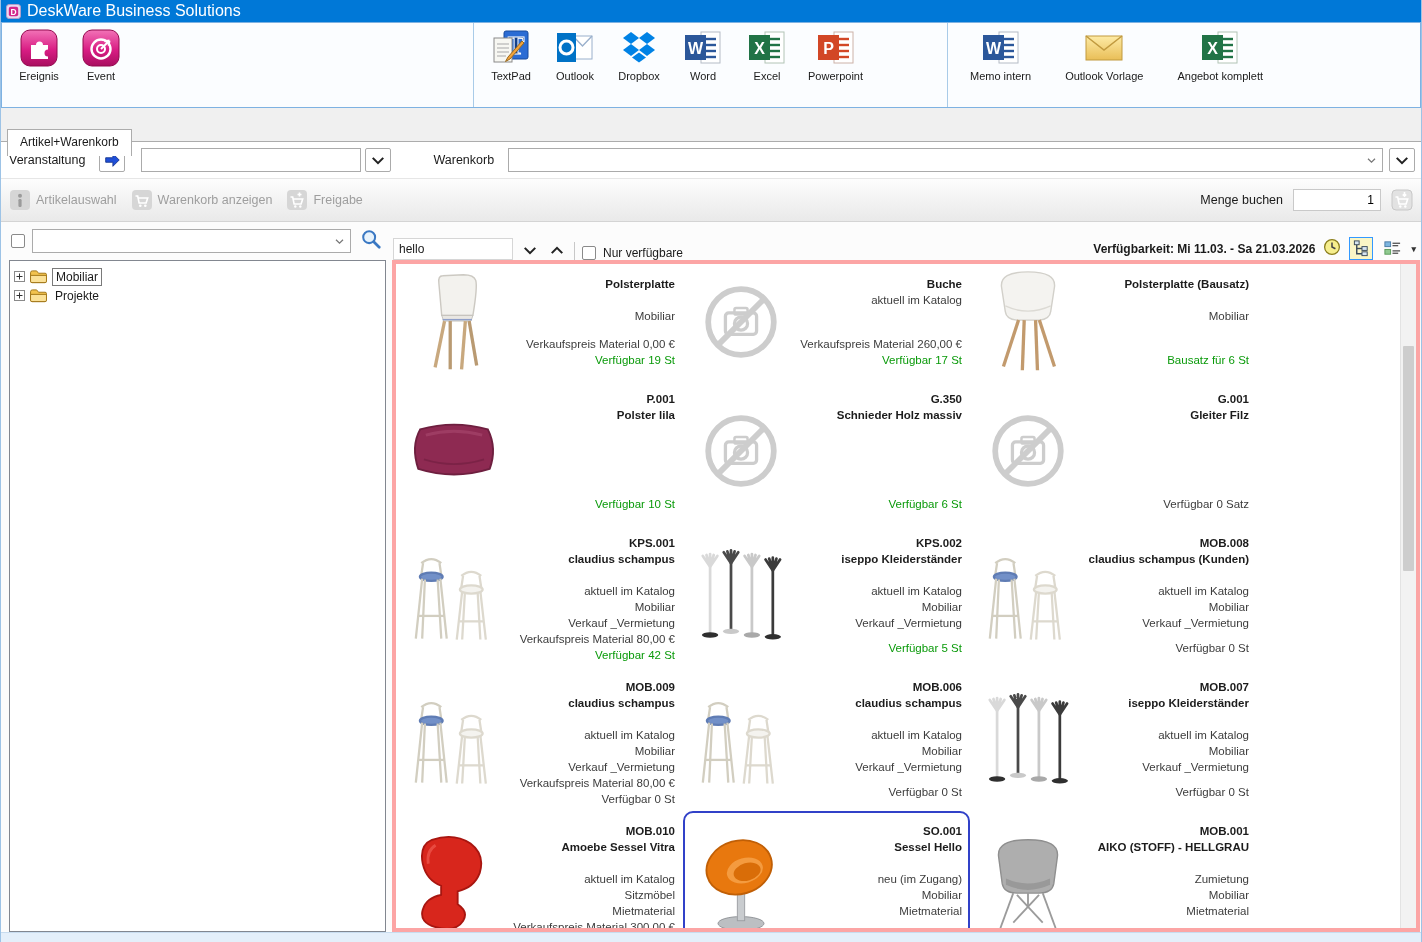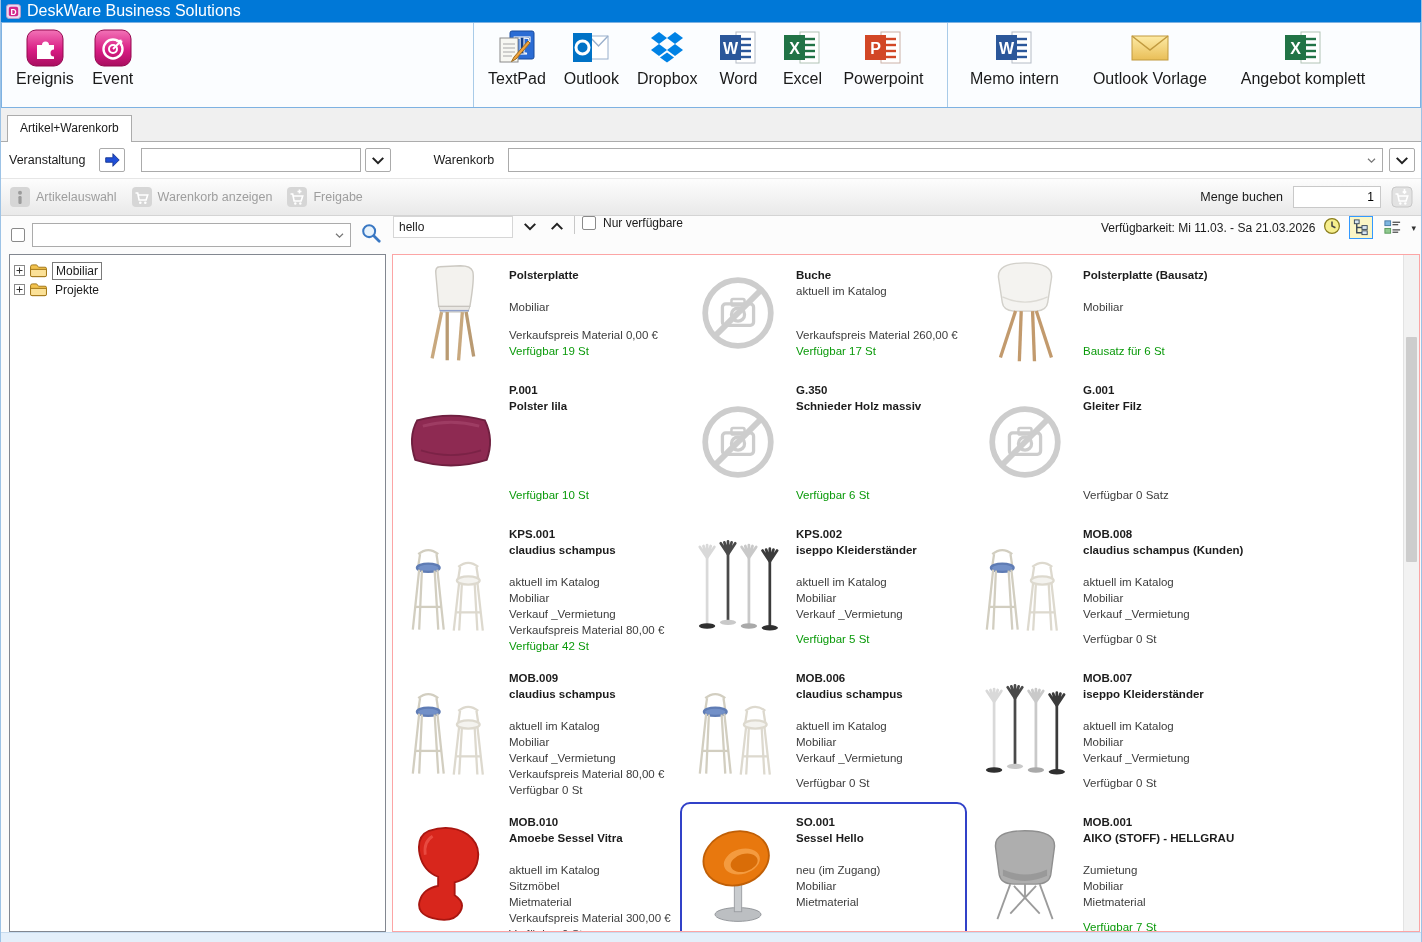--- a/index.html
+++ b/index.html
@@ -19,39 +19,39 @@
 
   
   .ribbon { height:86px; background:#FBFDFF; border:1px solid #7EB2E2; display:flex; flex:0 0 auto; }
   .rgroup { display:flex; align-items:flex-start; padding:5px 10px 0 10px; }
   .rgroup + .rgroup { border-left:1px solid #A9CBE8; }
   .rg1 { width:471px; gap:8px; }
   .rg2 { width:474px; gap:10px; }
   .rg3 { flex:1; gap:26px; padding-left:18px; }
   .ribbon-item { display:flex; flex-direction:column; align-items:center; padding:1px 4px; cursor:pointer; }
   .ricon svg { height:38px; width:46px; display:block; }
-  .rlabel { font-size:16px; color:#1a1a1a; margin-top:3px; white-space:nowrap; }
+  .rlabel { font-size:11px; color:#1a1a1a; margin-top:3px; white-space:nowrap; }
 
   
   .tabstrip { height:34px; background:#F0F0F0; border-bottom:1px solid #ACACAC; display:flex; align-items:flex-end; padding-left:6px; flex:0 0 auto; }
-  .tab { background:#fff; border:1px solid #ACACAC; border-bottom:none; padding:5px 12px 7px; font-size:12px; position:relative; top:1px; }
+  .tab { background:#fff; border:1px solid #ACACAC; border-bottom:none; padding:5px 12px 7px; font-size:12px; position:relative; top:15px; }
 
   
   .filter-row { height:36px; display:flex; align-items:center; padding:0 6px 0 8px; gap:0; background:#fff; flex:0 0 auto; }
   .flabel { font-size:12.5px; margin-right:14px; }
   .sqbtn { width:26px; height:24px; background:#fff; border:1px solid #ABABAB; border-radius:2px;
            display:flex; align-items:center; justify-content:center; cursor:pointer; flex:0 0 auto; }
   .sqbtn svg { display:block; }
   .tinput { height:24px; border:1px solid #ABABAB; background:#fff; font-size:12px; padding:0 5px; font-family:inherit; }
   .combo { height:24px; border:1px solid #ABABAB; background:#fff; display:flex; align-items:center; padding:0 5px; font-size:12px; }
   .combo .cv { flex:1; }
   .combo .chev svg { display:block; }
 
   
-  .action-row { height:38px; background:linear-gradient(#FDFDFD,#E9E9E9); border-top:1px solid #E6E6E6; border-bottom:1px solid #D4D4D4;
+  .action-row { height:44px; background:linear-gradient(#FDFDFD,#E9E9E9); border-top:1px solid #E6E6E6; border-bottom:1px solid #D4D4D4;
     display:flex; align-items:center; padding:0 8px; gap:14px; flex:0 0 auto; }
   .abtn { display:flex; align-items:center; gap:5px; color:#9E9E9E; font-size:12.5px; cursor:default; }
   .abtn svg { width:22px; height:22px; display:block; }
   .menge { margin-left:auto; display:flex; align-items:center; gap:10px; }
   .menge .mlabel { font-size:12.5px; color:#1a1a1a; }
   .menge input { width:88px; height:22px; border:1px solid #C9C9C9; text-align:right; font-size:12px; padding:0 6px; font-family:inherit; }
 
   
   .main { flex:1; display:flex; padding:0 1px 0 8px; background:#FCFCFC; min-height:0; }
   .left { width:377px; flex:0 0 377px; display:flex; flex-direction:column; min-height:0; }
@@ -60,32 +60,32 @@
   .tree { flex:1; border:1px solid #828790; background:#fff; padding:6px 4px; min-height:0; }
   .treerow { display:flex; align-items:center; gap:4px; height:19px; font-size:12px; cursor:pointer; }
   .exp svg { width:11px; height:11px; display:block; }
   .fold svg { width:19px; height:15px; display:block; }
   .tlabel { padding:1px 3px; }
   .tlabel.sel { border:1px solid #7a7a7a; }
 
   .splitter { width:6px; flex:0 0 6px; cursor:col-resize; }
 
   .right { flex:1; display:flex; flex-direction:column; min-height:0; }
-  .right-header { height:38px; display:flex; align-items:flex-start; gap:7px; padding:0 4px 0 1px; }
+  .right-header { height:38px; display:flex; align-items:flex-end; gap:7px; padding:0 4px 0 1px; }
   .flatbtn { width:20px; height:20px; display:flex; align-items:center; justify-content:center; cursor:pointer; background:transparent; border:none; }
   .vsep { width:1px; height:18px; background:#C8C8C8; }
   .hlabel { font-size:12px; }
-  .avail-info { margin-left:auto; display:flex; align-items:center; gap:7px; }
+  .avail-info { margin-left:auto; display:flex; align-items:center; gap:7px;font-weight:bold; }
   .iconbtn { width:24px; height:23px; display:flex; align-items:center; justify-content:center; cursor:pointer; border:1px solid transparent; }
   .iconbtn.sel { background:#FBF6C6; border:1px solid #3399FF; }
   .iconbtn svg { width:19px; height:19px; display:block; }
   .caret { font-size:9px; color:#333; cursor:pointer; }
 
   
-  .cards-outer { flex:1; position:relative; border:1px solid #fca5a5; background:#fff; overflow:hidden; min-height:0; }
+  .cards-outer { flex:1; position:relative; border:4px solid #fca5a5; background:#fff; overflow:hidden; min-height:0;text-align:right; }
   .grid { position:absolute; left:0; top:0; display:grid;
     grid-template-columns:repeat(3, 287px);
     grid-template-rows:115px 144px 144px 144px 144px; }
   .card { display:flex; padding:4px 6px; border:2px solid transparent; cursor:pointer; }
   .card.selected { border:2px solid #3141C8; border-radius:10px; }
   .thumb { width:100px; flex:0 0 100px; display:flex; align-items:center; justify-content:center; }
   .thumb svg { display:block; }
   .ctext { flex:1; display:flex; flex-direction:column; padding:6px 0 0 8px; font-size:11.5px; line-height:16px; min-width:0; }
   .ctext .t { font-weight:bold; color:#1c1c1c; white-space:nowrap; }
   .ctext .l { color:#3c3c3c; white-space:nowrap; }

